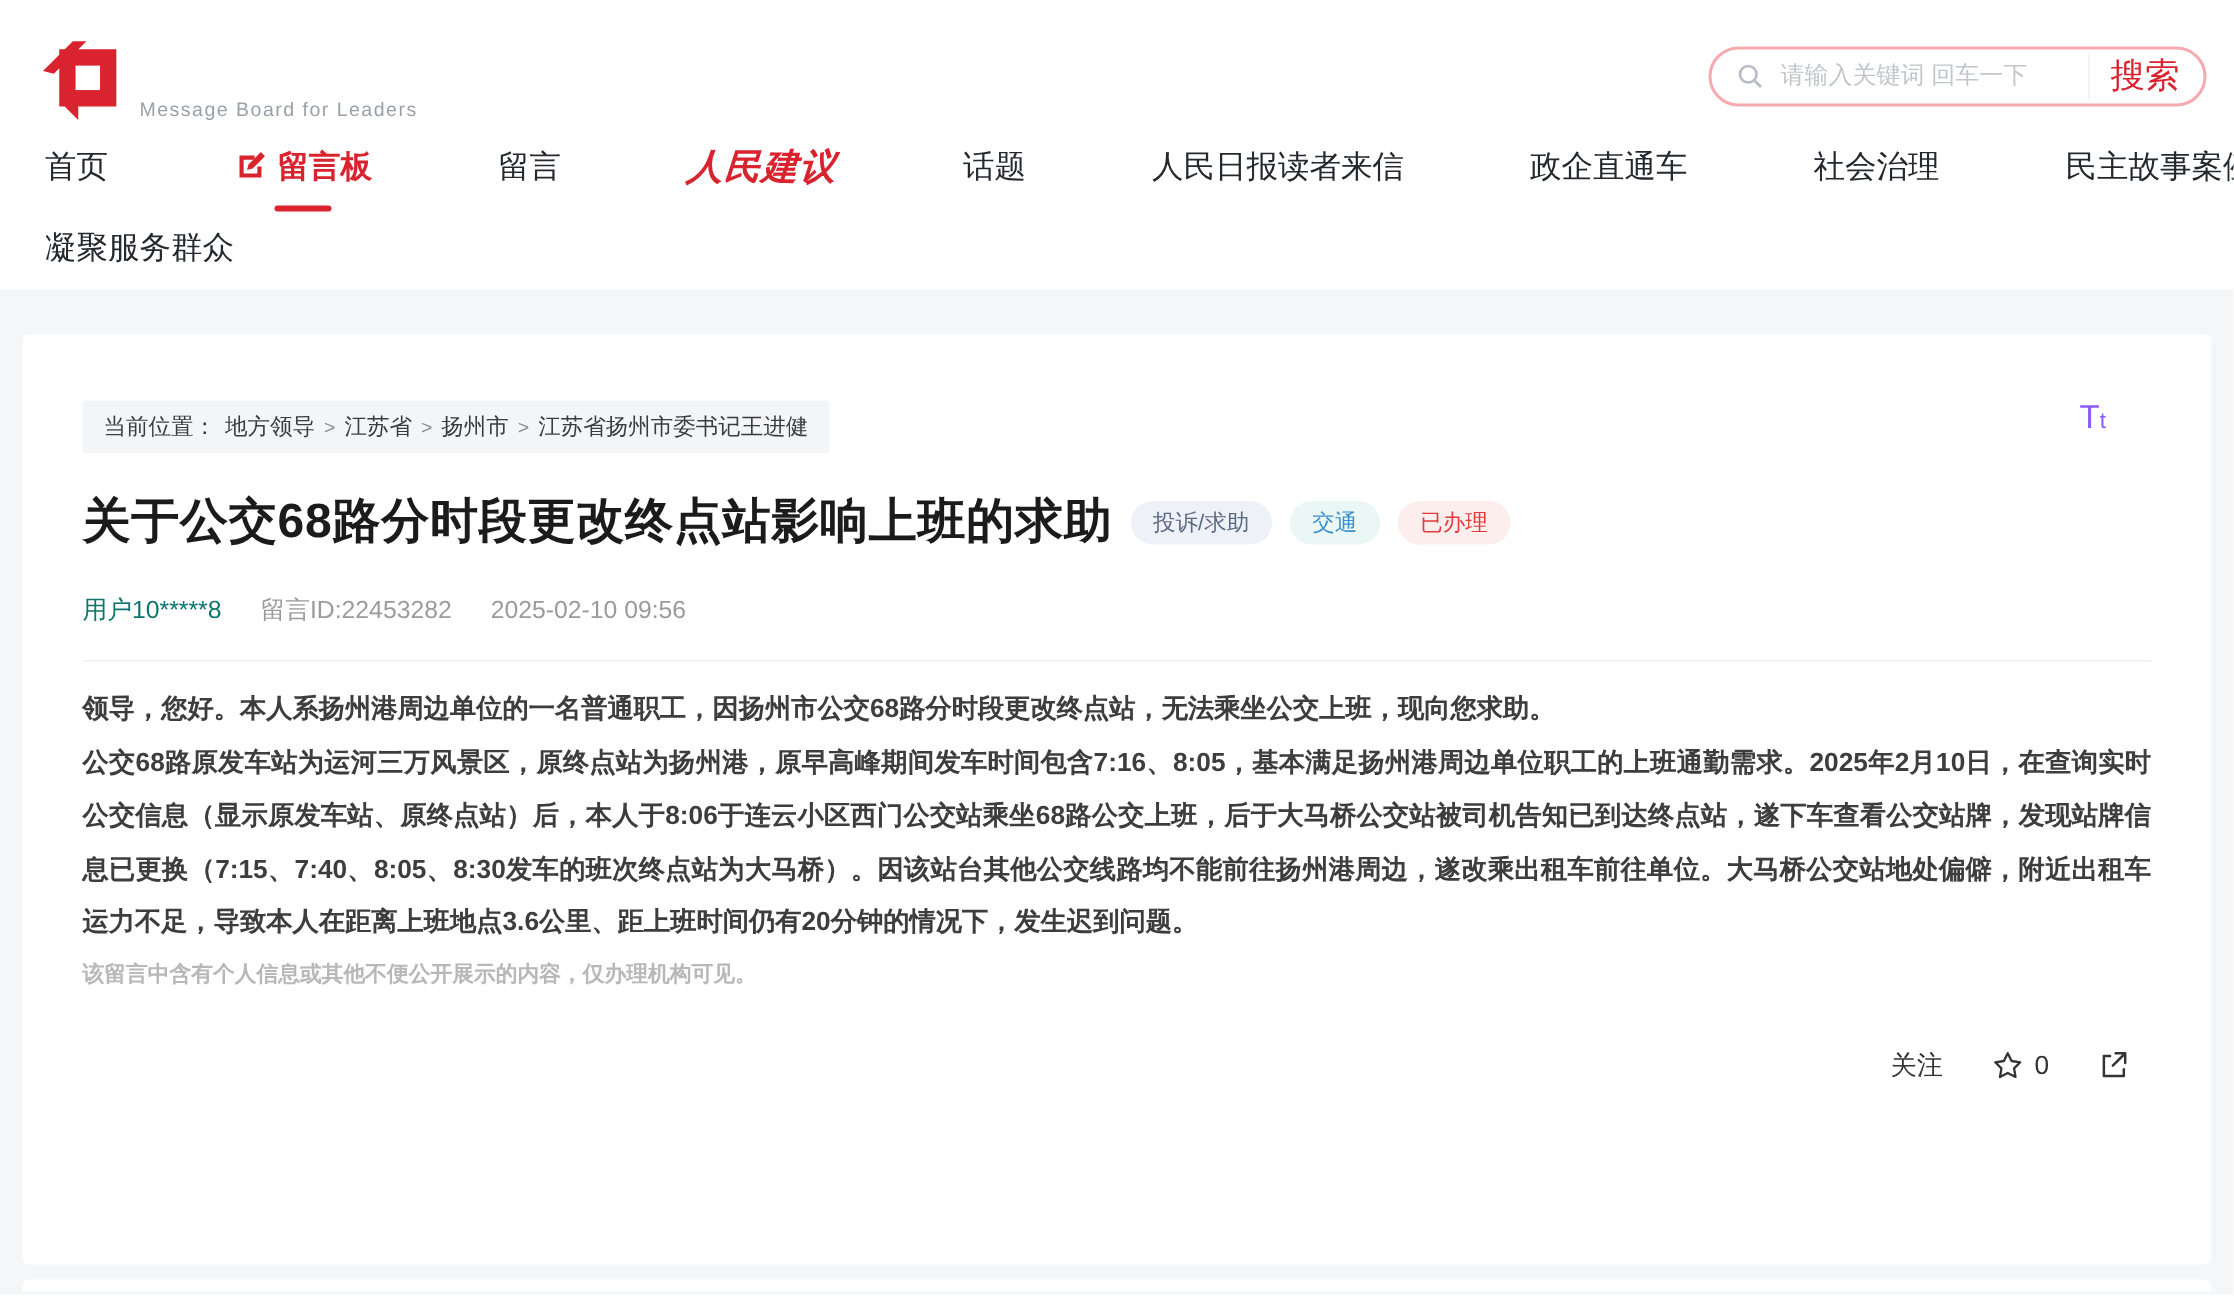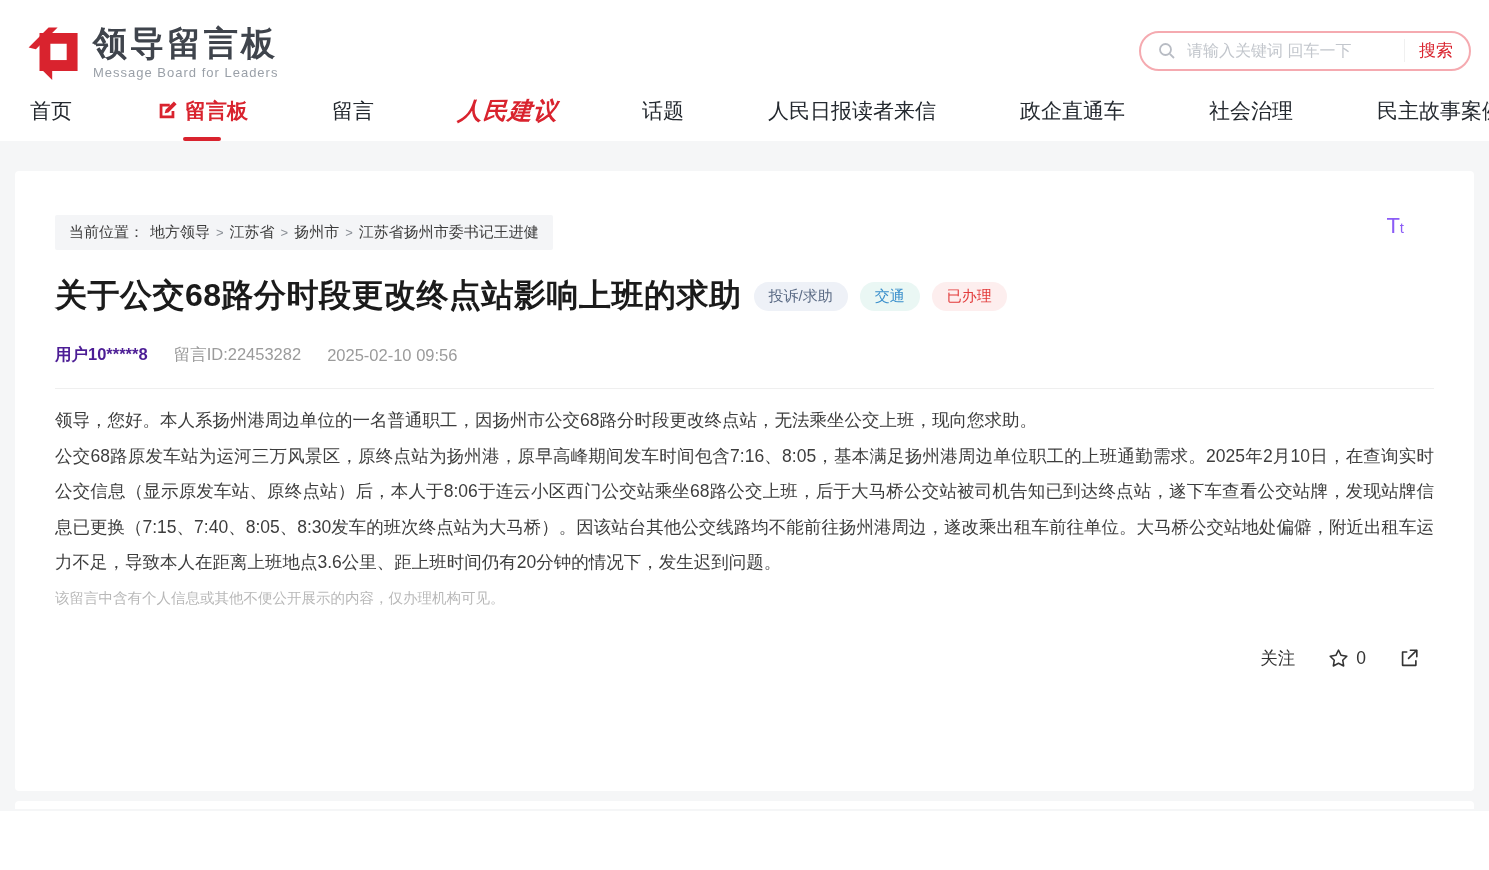--- a/index.html
+++ b/index.html
@@ -22,21 +22,21 @@
     display: flex; align-items: center; gap: 10px;
     width: 332px; height: 40px; border: 2px solid #f5aab0; border-radius: 999px;
     padding: 0 16px; margin-right: 2px; background: #fff;
   }
   .search-pill input {
     flex: 1; border: none; outline: none; font-size: 16px; color: #333;
     font-family: inherit; background: transparent; min-width: 0;
   }
   .search-pill input::placeholder { color: #c2c6cc; }
   .search-btn {
-    border: none; background: none; color: #d9232e; font-size: 17px; cursor: pointer;
+    border: none; background: none; color: #d9232e; font-size: 23px; cursor: pointer;
     padding-left: 14px; border-left: 1px solid #f0f0f0; font-family: Liberation Sans, sans-serif;
   }
   
   .site-nav { padding: 0 16px 14px 30px; background: #fff; }
   .nav-row { display: flex; align-items: center; gap: 84px; margin-bottom: 24px; }
   .nav-row:last-child { margin-bottom: 0; }
   .nav-item {
     font-size: 21px; color: #24292f; text-decoration: none; cursor: pointer;
     position: relative; display: inline-flex; align-items: center; gap: 7px; white-space: nowrap;
   }
@@ -63,25 +63,25 @@
   .tt-big { font-size: 22px; } .tt-small { font-size: 15px; }
   
   .title-row { display: flex; align-items: center; gap: 12px; margin-top: 24px; flex-wrap: nowrap; }
   .post-title { font-size: 32px; font-weight: bold; color: #1b1b1b; letter-spacing: 0.5px; }
   .tag { font-size: 15px; padding: 5px 15px; border-radius: 15px; white-space: nowrap; }
   .tag-type { background: #eef1f7; color: #5b6b85; }
   .tag-field { background: #eaf7f4; color: #3b90cc; }
   .tag-status { background: #fdeeee; color: #e23a3a; }
   
   .meta-row { display: flex; align-items: center; gap: 26px; margin-top: 26px; font-size: 16.5px; }
-  .meta-author { font-weight: bold; color: #4c1d95; }
+  .meta-author { font-weight: normal; color: #0f766e; }
   .meta-gray { color: #9b9b9b; }
   .meta-divider { border: none; border-top: 1px solid #efefef; margin: 22px 0 14px; }
   
-  .content { font-size: 17.5px; color: #3d3d3d; line-height: 35.5px; text-align: justify; }
+  .content { font-size: 17.5px; color: #3d3d3d; line-height: 35.5px; text-align: justify; font-weight: bold; }
   .content p { margin: 0; }
   .privacy-note { margin-top: 16px; font-size: 14.5px; color: #b8b8b8; }
   
   .actions-row {
     display: flex; justify-content: flex-end; align-items: center; gap: 32px;
     margin-top: 30px; padding-right: 14px; color: #333;
   }
   .action-btn {
     display: inline-flex; align-items: center; gap: 6px; font-size: 17.5px; color: #333;
     background: none; border: none; cursor: pointer; font-family: inherit;
@@ -95,21 +95,20 @@
 <header class="site-header">
   <div class="logo">
     <span>
       <svg width="58" height="58" viewBox="0 0 64 64">
         <polygon points="4,28 26,6 36,6 12,30" fill="#d9232e"></polygon>
         <polygon points="16,12 58,12 58,54 30,54 30,64 20,54 16,54" fill="#d9232e"></polygon>
         <rect x="28" y="24" width="18" height="18" fill="#ffffff"></rect>
       </svg>
     </span>
     <div class="logo-txt">
-      <div class="logo-title">领导留言板</div>
       <div class="logo-sub">Message Board for Leaders</div>
     </div>
   </div>
   <div class="search-pill">
     <span>
       <svg width="20" height="20" viewBox="0 0 20 20" fill="none" stroke="#b8bcc4" stroke-width="1.8">
         <circle cx="8.5" cy="8.5" r="5.5"></circle>
           <line x1="12.8" y1="12.8" x2="17" y2="17"></line>
       </svg>
     </span>
@@ -131,20 +130,23 @@
       <span>留言板</span>
     </a>
     <a class="nav-item">留言</a>
     <a class="nav-item brand-script">人民建议</a>
     <a class="nav-item">话题</a>
     <a class="nav-item">人民日报读者来信</a>
     <a class="nav-item">政企直通车</a>
     <a class="nav-item">社会治理</a>
     <a class="nav-item">民主故事案例库</a>
   </div>
+  <div class="nav-row">
+    <a class="nav-item">凝聚服务群众</a>
+  </div>
 </nav>
 
 <div class="page-bg">
   <main class="card">
 
     <div class="crumb-row">
       <div class="breadcrumb">
         <span>当前位置：</span>
         <a>地方领导</a>
         <span class="crumb-sep">&gt;</span>

